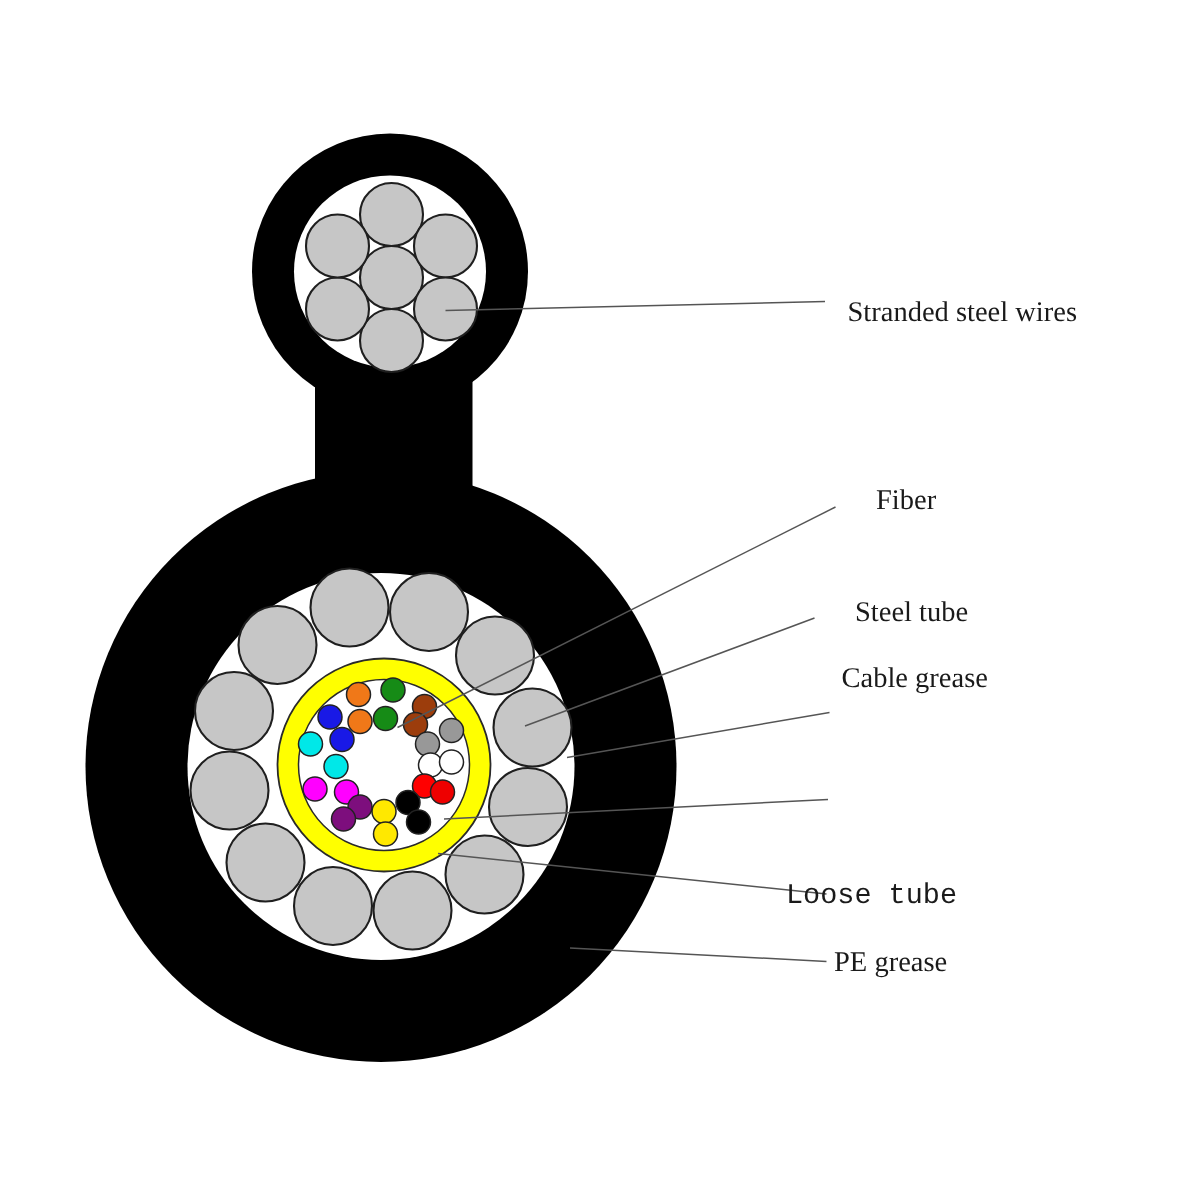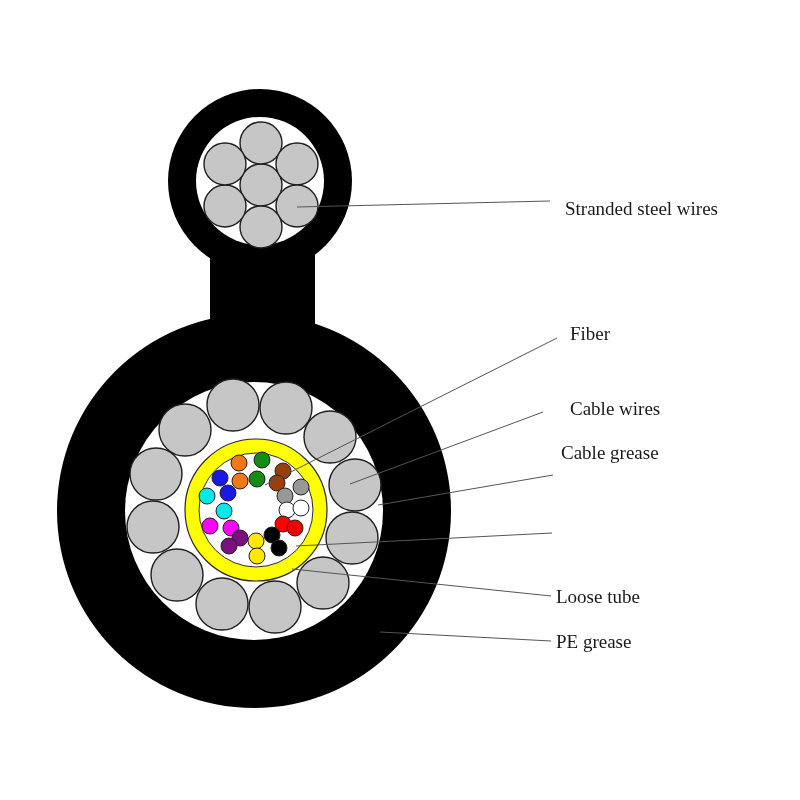--- a/index.html
+++ b/index.html
@@ -1,25 +1,25 @@
 <!DOCTYPE html>
 <html><head>
 <meta charset="utf-8">
 <style>
   html,body{margin:0;padding:0;background:#ffffff;}
   .stage{position:relative;width:792px;height:800px;background:#ffffff;overflow:hidden;
          font-family:"Liberation Serif", serif;}
   #diagram-svg{position:absolute;left:0;top:0;}
   .lbl{position:absolute;font-size:19px;line-height:24px;color:#1a1a1a;white-space:nowrap;}
   .lbl-0{left:565px;top:197px;}
-  .lbl-1{left:570px;top:322px;}
+  .lbl-1{left:584px;top:322px;}
   .lbl-2{left:570px;top:397px;}
   .lbl-3{left:561px;top:441px;}
   .lbl-4{left:559px;top:519px;}
-  .lbl-5{left:556px;top:585px;}
+  .lbl-5{left:524px;top:585px;font-family:Liberation Mono, monospace;}
   .lbl-6{left:556px;top:630px;}
 </style>
 </head>
 <body>
 
 <div class="stage">
   <svg id="diagram-svg" width="800" height="800" viewBox="0 0 800 800">
       <rect x="210" y="240" width="105" height="95" fill="#000000"></rect>
       <circle cx="260" cy="181" r="92" fill="#000000"></circle>
       <circle cx="260" cy="181" r="64" fill="#FFFFFF"></circle>
@@ -74,17 +74,17 @@
       <line x1="265" y1="485" x2="557" y2="338" stroke="#555555" stroke-width="1"></line>
       <line x1="350" y1="484" x2="543" y2="412" stroke="#555555" stroke-width="1"></line>
       <line x1="378" y1="505" x2="553" y2="475" stroke="#555555" stroke-width="1"></line>
       <line x1="296" y1="546" x2="552" y2="533" stroke="#555555" stroke-width="1"></line>
       <line x1="292" y1="569" x2="551" y2="596" stroke="#555555" stroke-width="1"></line>
       <line x1="380" y1="632" x2="551" y2="641" stroke="#555555" stroke-width="1"></line>
     </svg>
 
   <div class="lbl lbl-0">Stranded steel wires</div>
   <div class="lbl lbl-1">Fiber</div>
-  <div class="lbl lbl-2">Cable wires</div>
+  <div class="lbl lbl-2">Steel tube</div>
   <div class="lbl lbl-3">Cable grease</div>
   <div class="lbl lbl-5">Loose tube</div>
   <div class="lbl lbl-6">PE grease</div>
 </div>
 
 </body></html>

